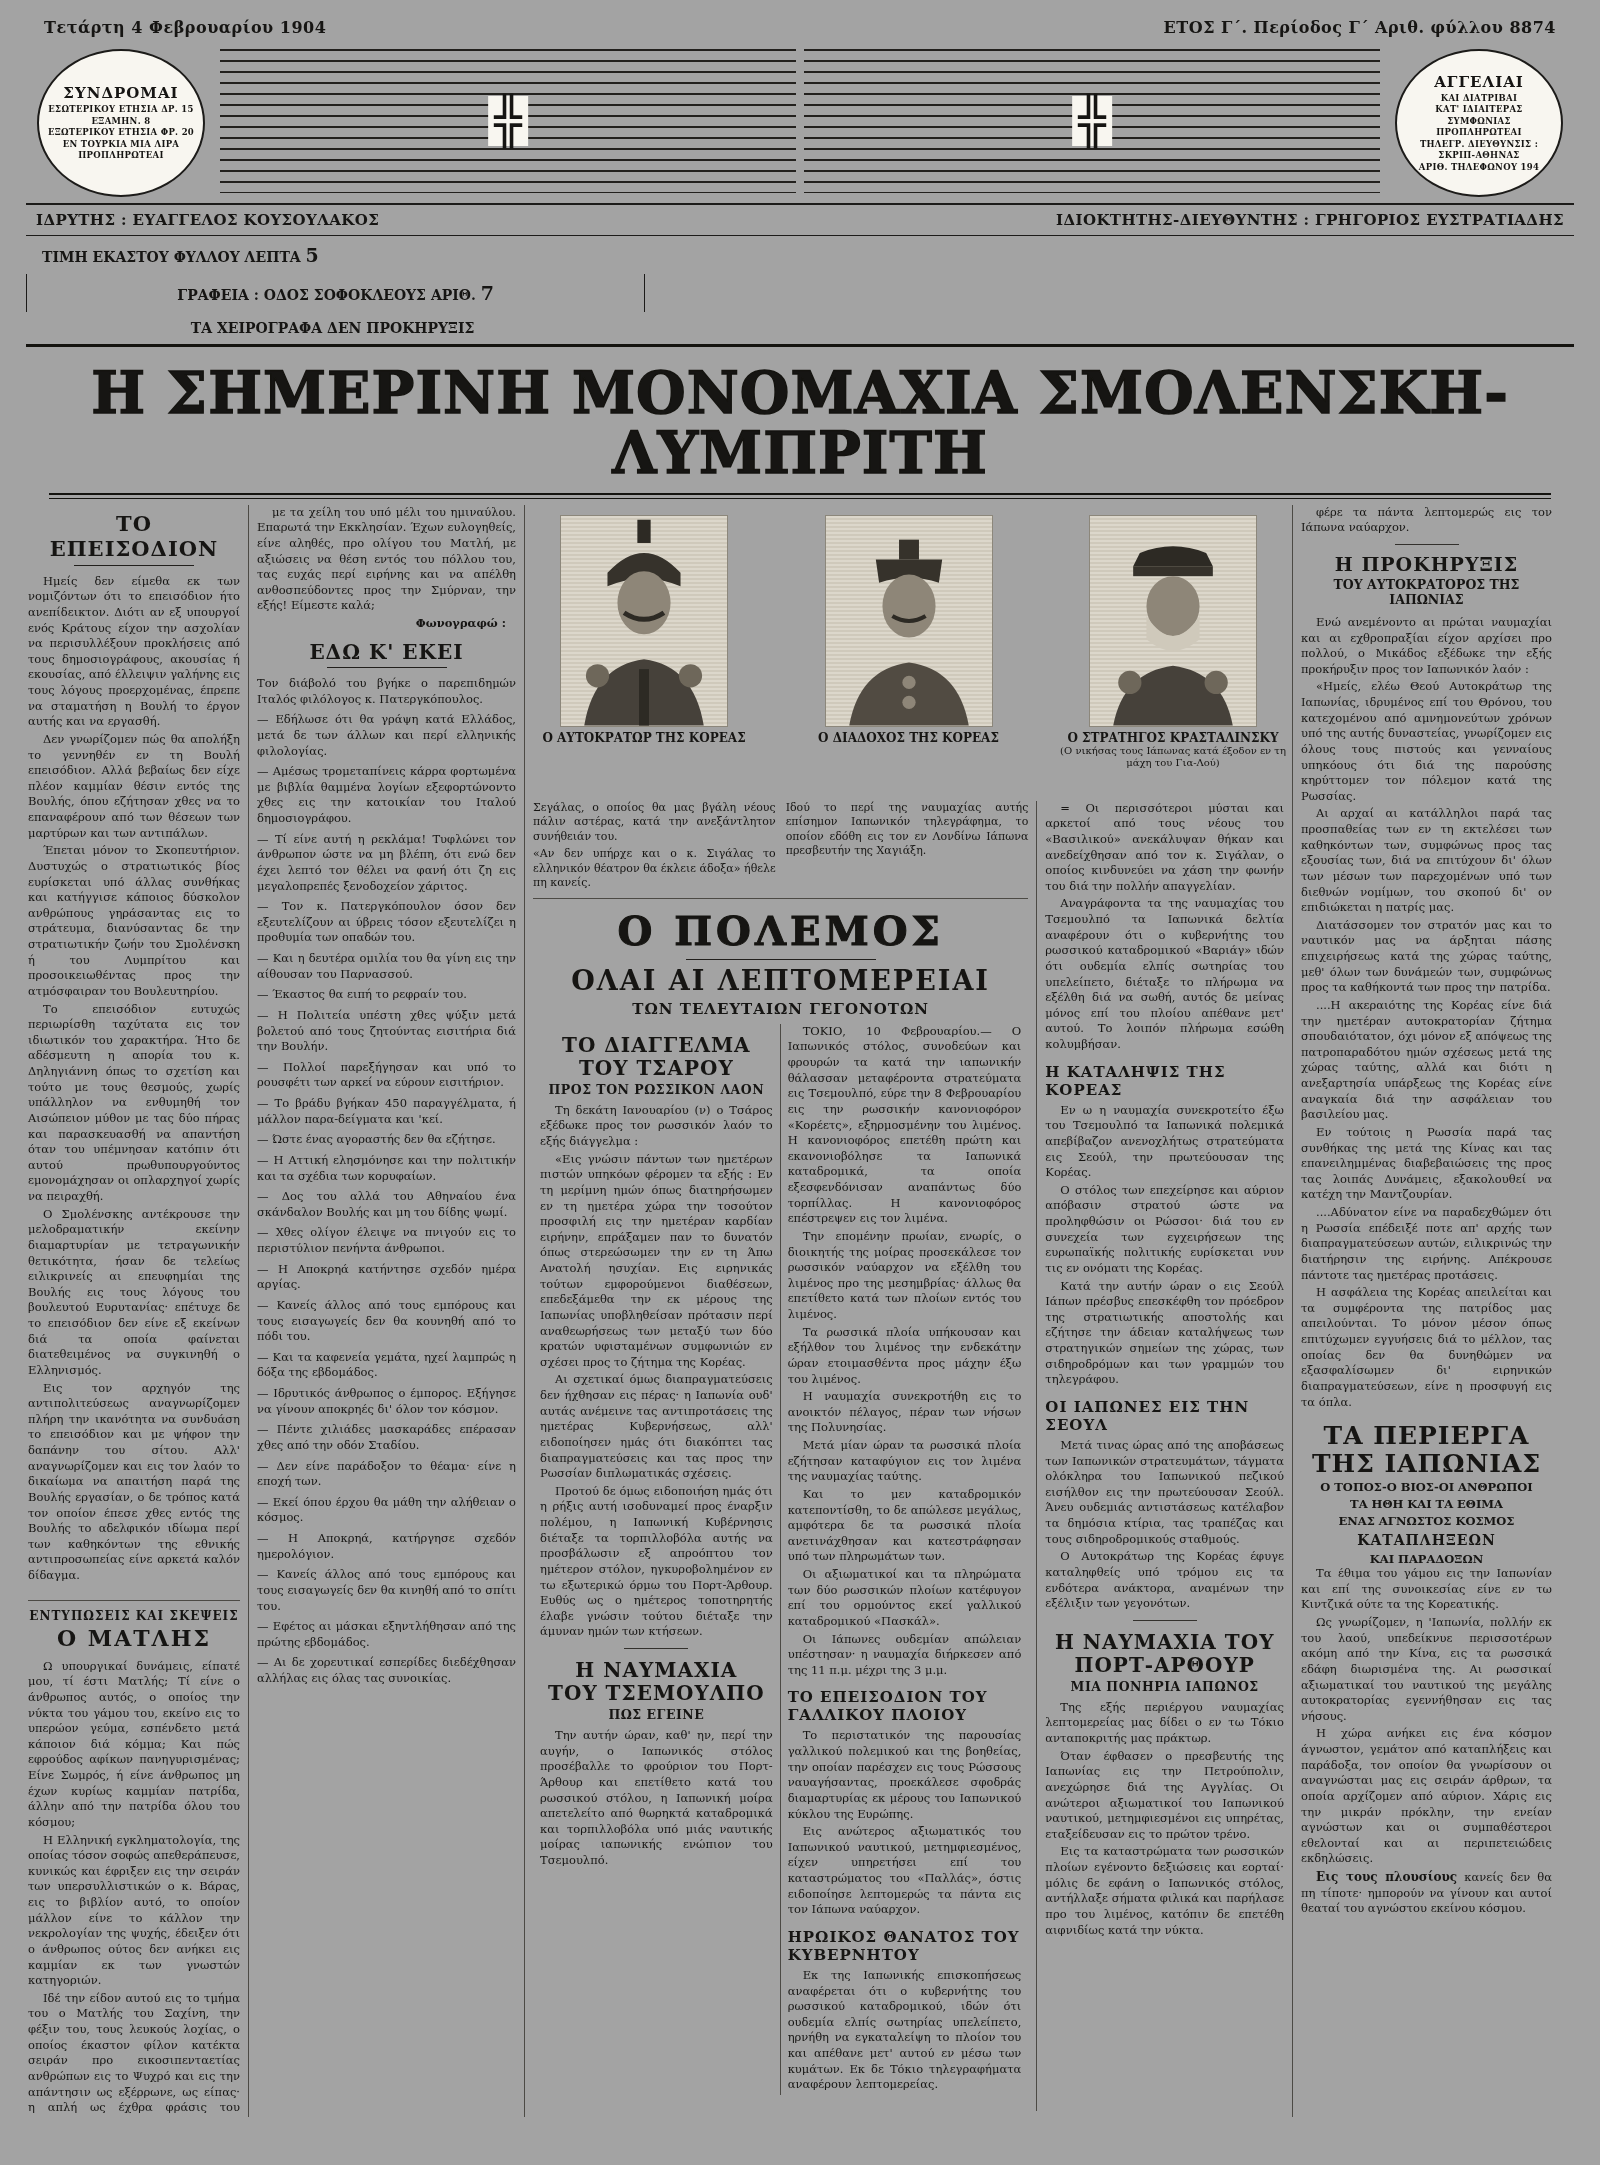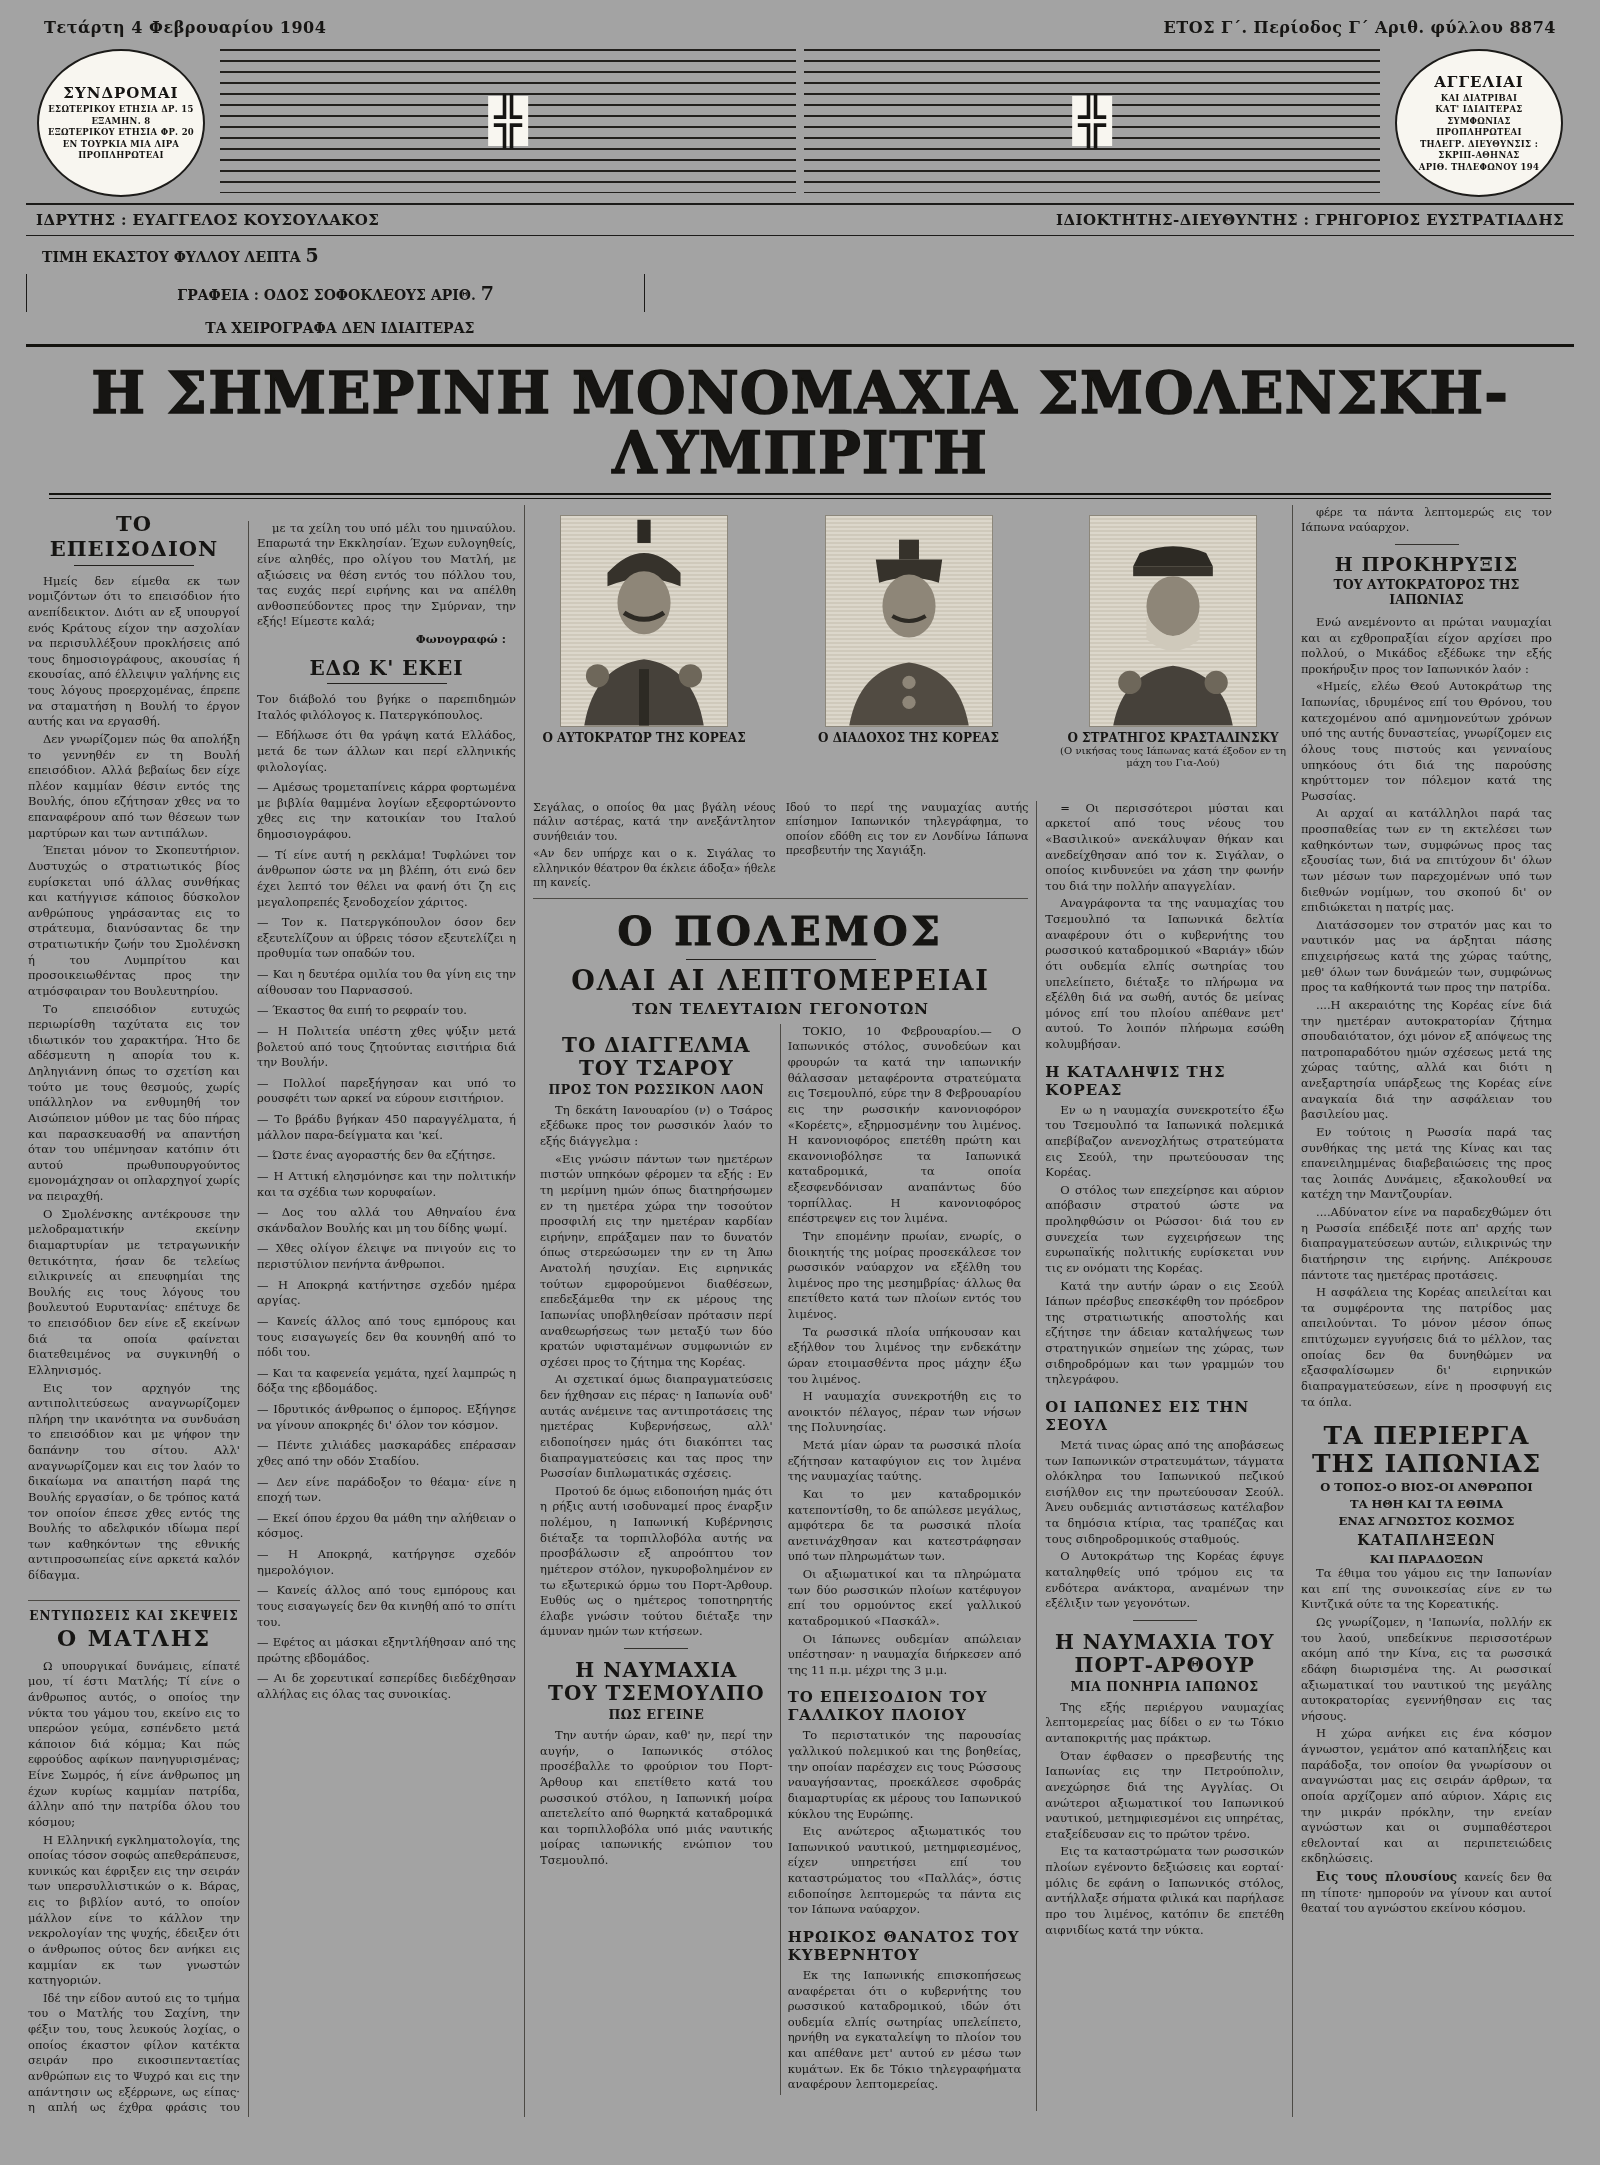--- a/index.html
+++ b/index.html
@@ -38,21 +38,21 @@
   
   .banner { text-align:center; padding:16px 0 0; }
   .banner h1 { font-size:57px; font-weight:bold; letter-spacing:1px; line-height:1.05; -webkit-text-stroke:1.4px #14130f; }
   .banner .dbl { width:97%; margin:10px auto 0; border-top:2px solid #14130f; border-bottom:1px solid #14130f; height:6px; }
 
   
   .main { display:flex; height:1612px; overflow:hidden; margin-top:6px; }
   .col { overflow:hidden; padding:0 8px; }
   .c-rule { border-left:1px solid #4c4a45; }
   .col1 { width:222px; padding-left:2px; }
-  .col2 { width:276px;margin-top:16px; }
+  .col2 { width:276px; }
   .mid  { width:768px; padding:0; }
   .col6 { width:268px; }
 
   p.para { font-size:11.5px; line-height:1.36; text-align:justify; text-indent:15px; margin-bottom:2px; }
   p.item-para { font-size:11.5px; line-height:1.36; text-align:justify; text-indent:0; margin-bottom:5px; }
   p.pre-para { font-size:11px; line-height:1.32; text-align:justify; margin-bottom:3px; }
 
   .col-head-1 { text-align:center; font-weight:bold; font-size:21px; letter-spacing:1px; margin:6px 0 4px; }
   .head-rule { width:120px; margin:0 auto 8px; border-top:1px solid #22201d; }
   .kicker { text-align:center; font-weight:bold; font-size:12px; letter-spacing:1px; margin-top:16px; padding-top:8px; border-top:1px solid #4c4a45; }
@@ -142,21 +142,21 @@
   <div class="info-row">
     <div class="info-cell c1">
       <span>ΤΙΜΗ ΕΚΑΣΤΟΥ ΦΥΛΛΟΥ ΛΕΠΤΑ</span>
       <span class="big-num">5</span>
     </div>
     <div class="info-cell c2">
       <span>ΓΡΑΦΕΙΑ : ΟΔΟΣ ΣΟΦΟΚΛΕΟΥΣ ΑΡΙΘ.</span>
       <span class="big-num">7</span>
     </div>
     <div class="info-cell c3">
-      <span>ΤΑ ΧΕΙΡΟΓΡΑΦΑ ΔΕΝ ΙΔΙΑΙΤΕΡΑΣ</span>
+      <span>ΤΑ ΧΕΙΡΟΓΡΑΦΑ ΔΕΝ ΠΡΟΚΗΡΥΞΙΣ</span>
     </div>
   </div>
 
   <div class="banner">
     <h1>Η ΣΗΜΕΡΙΝΗ ΜΟΝΟΜΑΧΙΑ ΣΜΟΛΕΝΣΚΗ-ΛΥΜΠΡΙΤΗ</h1>
     <div class="dbl"></div>
   </div>
 
   <div class="main">
 

